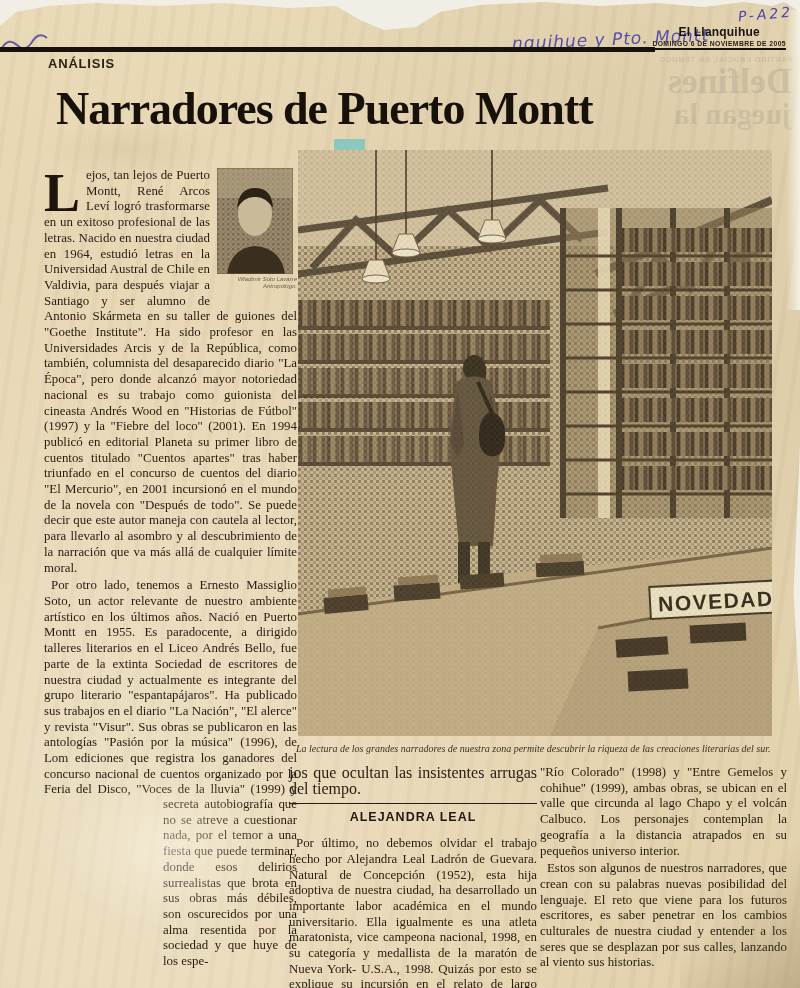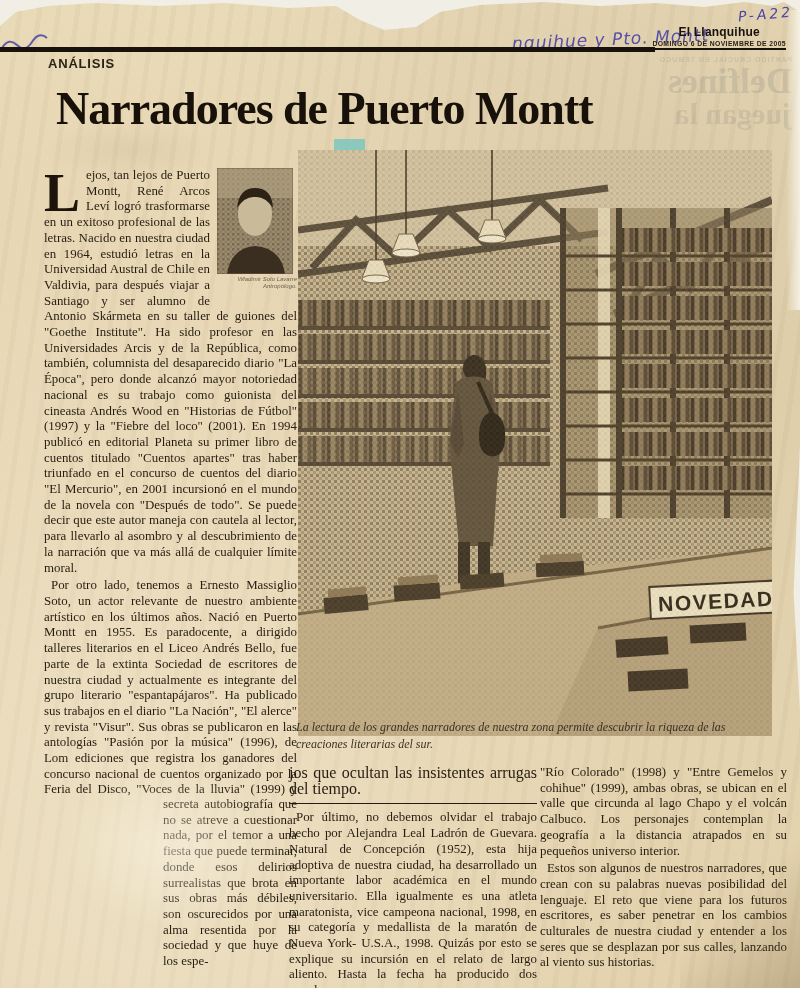--- a/index.html
+++ b/index.html
@@ -38,21 +38,21 @@
   .col{position:absolute;text-align:justify;font-size:12.9px;line-height:15.7px;color:#261d11;}
   .col p{margin:0 0 2px 0;}
   .col1{left:44px;top:168px;width:253px;height:628px;overflow:hidden;}
   .col1 p.lead::first-letter{float:left;font-size:54px;line-height:44px;padding:3px 6px 0 0;font-weight:bold;color:#1d150c;}
   .col p.ind{text-indent:7px;}
   .inset-fig{float:right;width:80px;margin:0 0 4px 7px;}
   .inset-fig svg{display:block;}
   .inset-cap{font-family:"Liberation Sans",sans-serif;font-size:6px;line-height:7px;color:#6e604b;text-align:right;margin-top:2px;font-style:italic;}
   .col1b{left:163px;top:797px;width:134px;height:186px;overflow:hidden;}
   .photo{position:absolute;left:298px;top:150px;width:474px;height:586px;overflow:hidden;background:#b6a685;}
-  .photo-caption{position:absolute;left:296px;top:719px;width:478px;font-style:italic;font-size:12px;color:#3a3126;line-height:17px;}
+  .photo-caption{position:absolute;left:296px;top:743px;width:478px;font-style:italic;font-size:10px;color:#3a3126;line-height:12px;}
   .col2{left:289px;top:765px;width:248px;}
   .col2 .lead-line{font-size:16px;}
   .sec-rule{border:0;border-top:1.5px solid #241c10;margin:7px 0 6px 0;}
   .byline{font-family:"Liberation Sans",sans-serif;text-align:center;font-weight:bold;font-size:12.5px;letter-spacing:1px;color:#201910;margin:0 0 10px 0;}
   .col3{left:540px;top:765px;width:247px;}
   .fold{position:absolute;right:0;bottom:0;width:120px;height:160px;background:linear-gradient(315deg, rgba(100,78,45,.28), transparent 55%);pointer-events:none;}
   .edge-light{position:absolute;right:0;top:10px;width:14px;height:300px;background:linear-gradient(90deg,transparent,rgba(250,248,240,.8));pointer-events:none;}
   .squiggle{position:absolute;left:0;top:34px;}
 </style>
 </head>
@@ -241,20 +241,21 @@
 
     <rect width="474" height="586" fill="url(#ht)" opacity=".16"></rect>
   </svg>
 </div>
 
 <div class="photo-caption">La lectura de los grandes narradores de nuestra zona permite descubrir la riqueza de las creaciones literarias del sur.</div>
 
 <div class="col col2">
   <p class="lead-line">jos que ocultan las insistentes arrugas del tiempo.</p>
   <hr class="sec-rule">
+  <h2 class="byline">ALEJANDRA LEAL</h2>
   <p class="ind">Por último, no debemos olvidar el trabajo hecho por Alejandra Leal Ladrón de Guevara. Natural de Concepción (1952), esta hija adoptiva de nuestra ciudad, ha desarrollado un importante labor académica en el mundo universitario. Ella igualmente es una atleta maratonista, vice campeona nacional, 1998, en su categoría y medallista de la maratón de Nueva York- U.S.A., 1998. Quizás por esto se explique su incursión en el relato de largo aliento. Hasta la fecha ha producido dos novelas,</p>
 </div>
 
 <div class="col col3">
   <p>"Río Colorado" (1998) y "Entre Gemelos y cohihue" (1999), ambas obras, se ubican en el valle que circunda al lago Chapo y el volcán Calbuco. Los personajes contemplan la geografía a la distancia atrapados en su pequeños universo interior.</p>
   <p class="ind">Estos son algunos de nuestros narradores, que crean con su palabras nuevas posibilidad del lenguaje. El reto que viene para los futuros escritores, es saber penetrar en los cambios culturales de nuestra ciudad y entender a los seres que se desplazan por sus calles, lanzando al viento sus historias.</p>
 </div>
 
 <div class="stain" style="left:40px;top:120px;width:180px;height:60px;background:radial-gradient(rgba(120,90,50,.08),transparent 70%);"></div>
 <div class="stain" style="left:60px;bottom:60px;width:220px;height:160px;background:radial-gradient(rgba(250,244,228,.5),transparent 70%);"></div>

